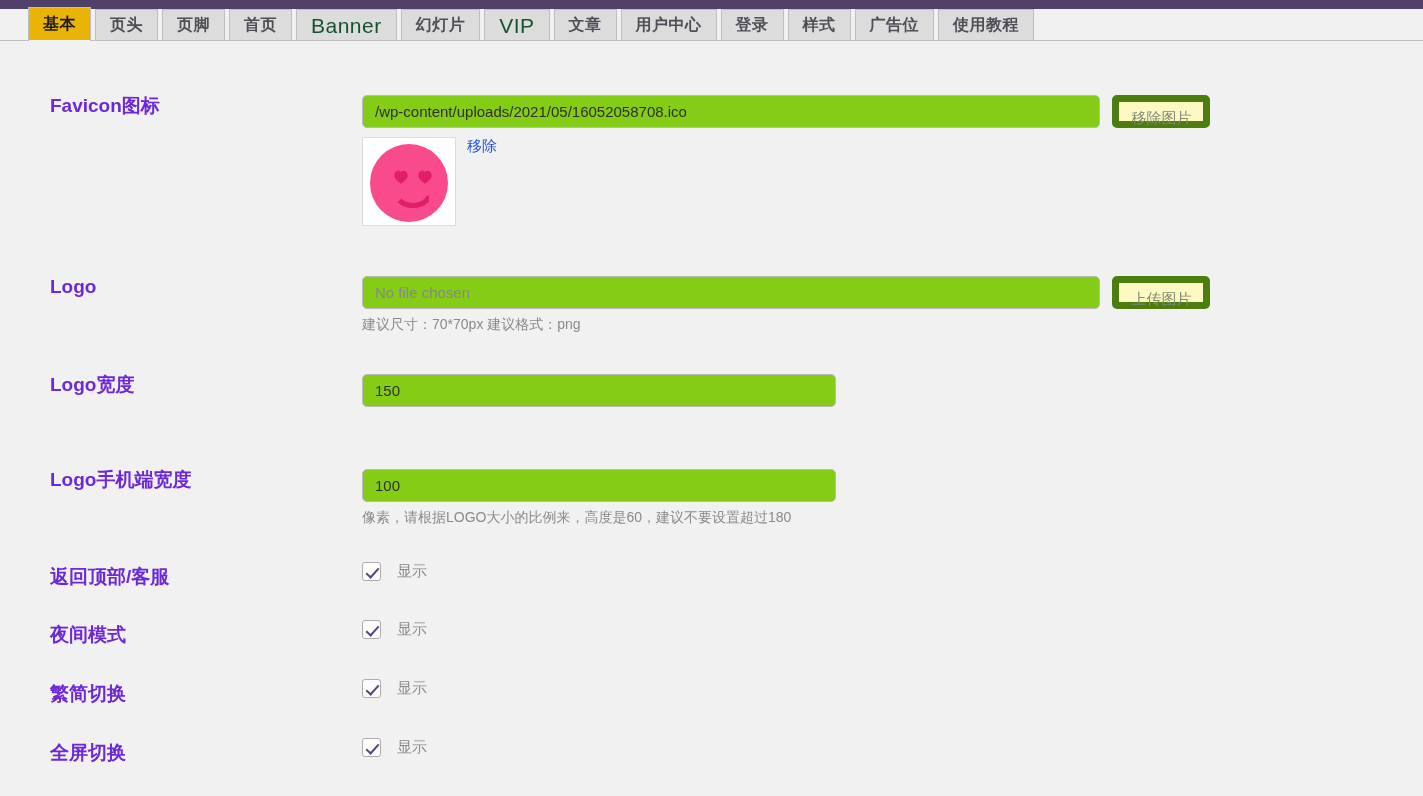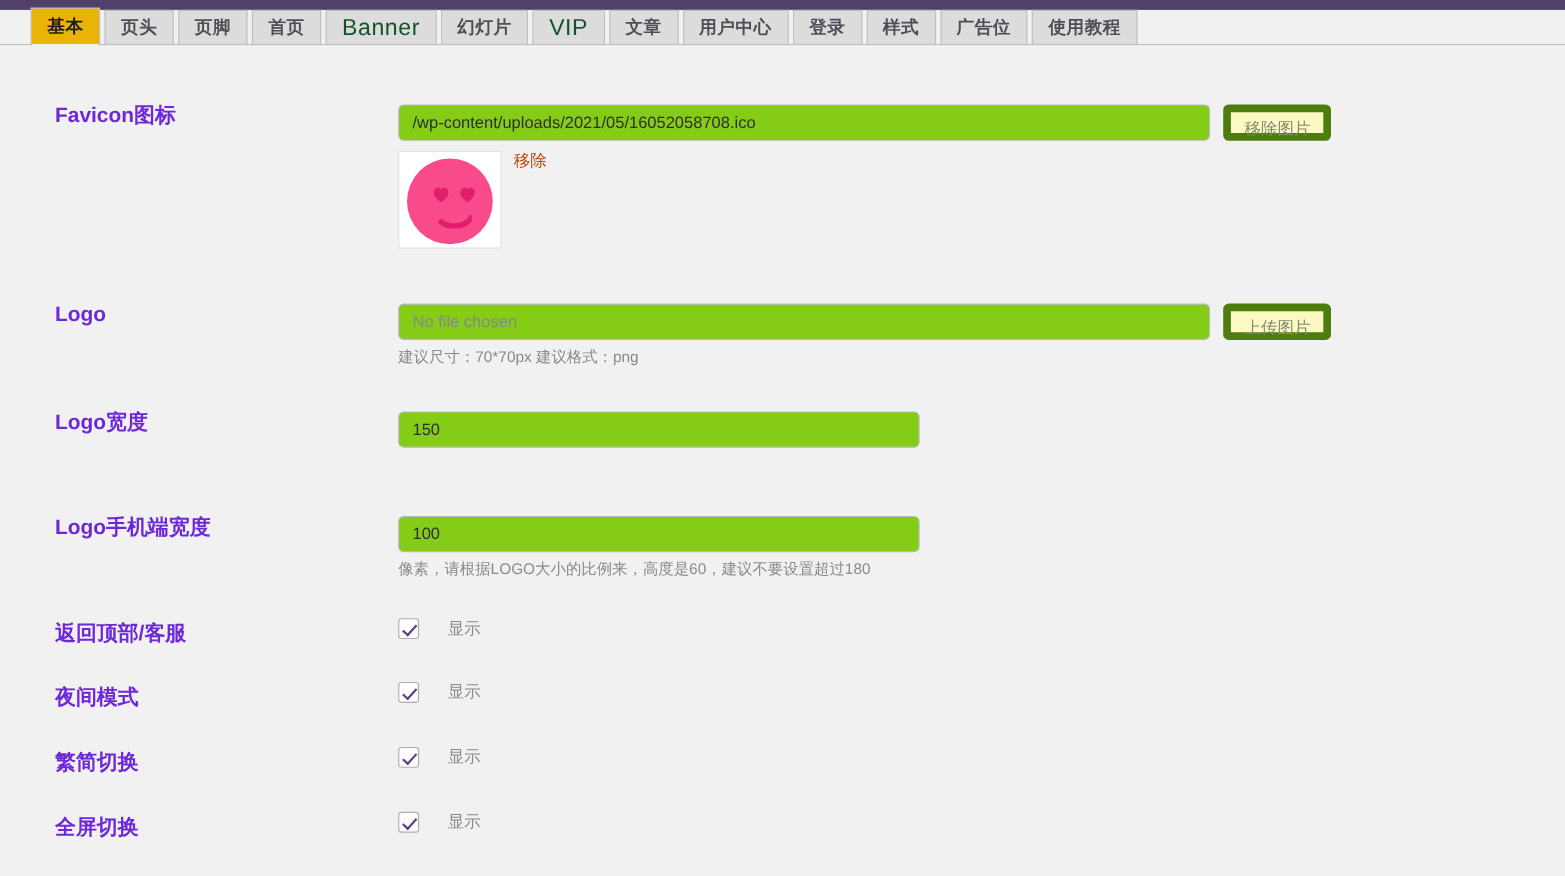--- a/index.html
+++ b/index.html
@@ -147,21 +147,21 @@
     width: 42px; height: 20px;
     border: 5px solid #e01e6b;
     border-top-color: transparent;
     border-left-color: transparent;
     border-right-color: transparent;
     border-radius: 0 0 44px 44px;
   }
   .remove-link {
     position: absolute; left: 105px; top: 0;
     font-size: 15px;
-    color: #c2410c;
+    color: #1d4ed8;
     text-decoration: none;
     cursor: pointer;
   }
 
   
   .cb-line { display: flex; align-items: center; }
   .cb {
     width: 19px; height: 19px;
     border: 1px solid #adadad;
     border-radius: 3px;
@@ -173,21 +173,21 @@
   .cb::after {
     content: "";
     position: absolute;
     left: 6px; top: 2px;
     width: 5px; height: 11px;
     border: solid #5b4380;
     border-width: 0 2.6px 2.6px 0;
     transform: rotate(42deg);
   }
   .cb-label {
-    margin-left: 26px;
+    margin-left: 16px;
     font-size: 15px;
     color: #8a8a8a;
     cursor: pointer;
   }
 </style>
 </head>
 <body>
 
 <div id="admin-bar"></div>
 

